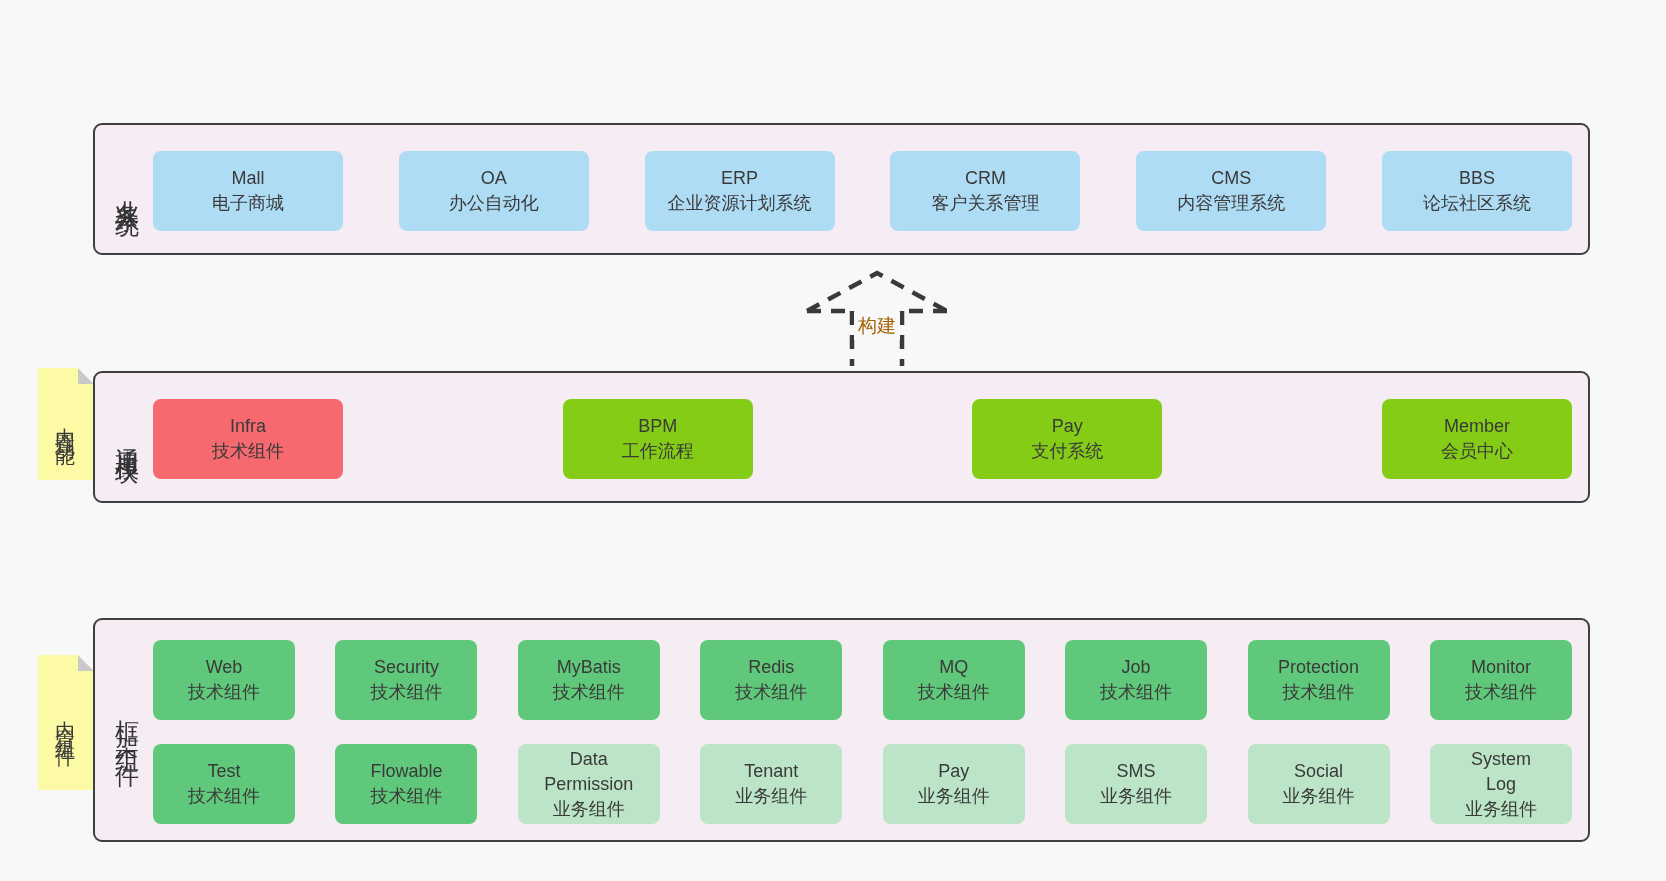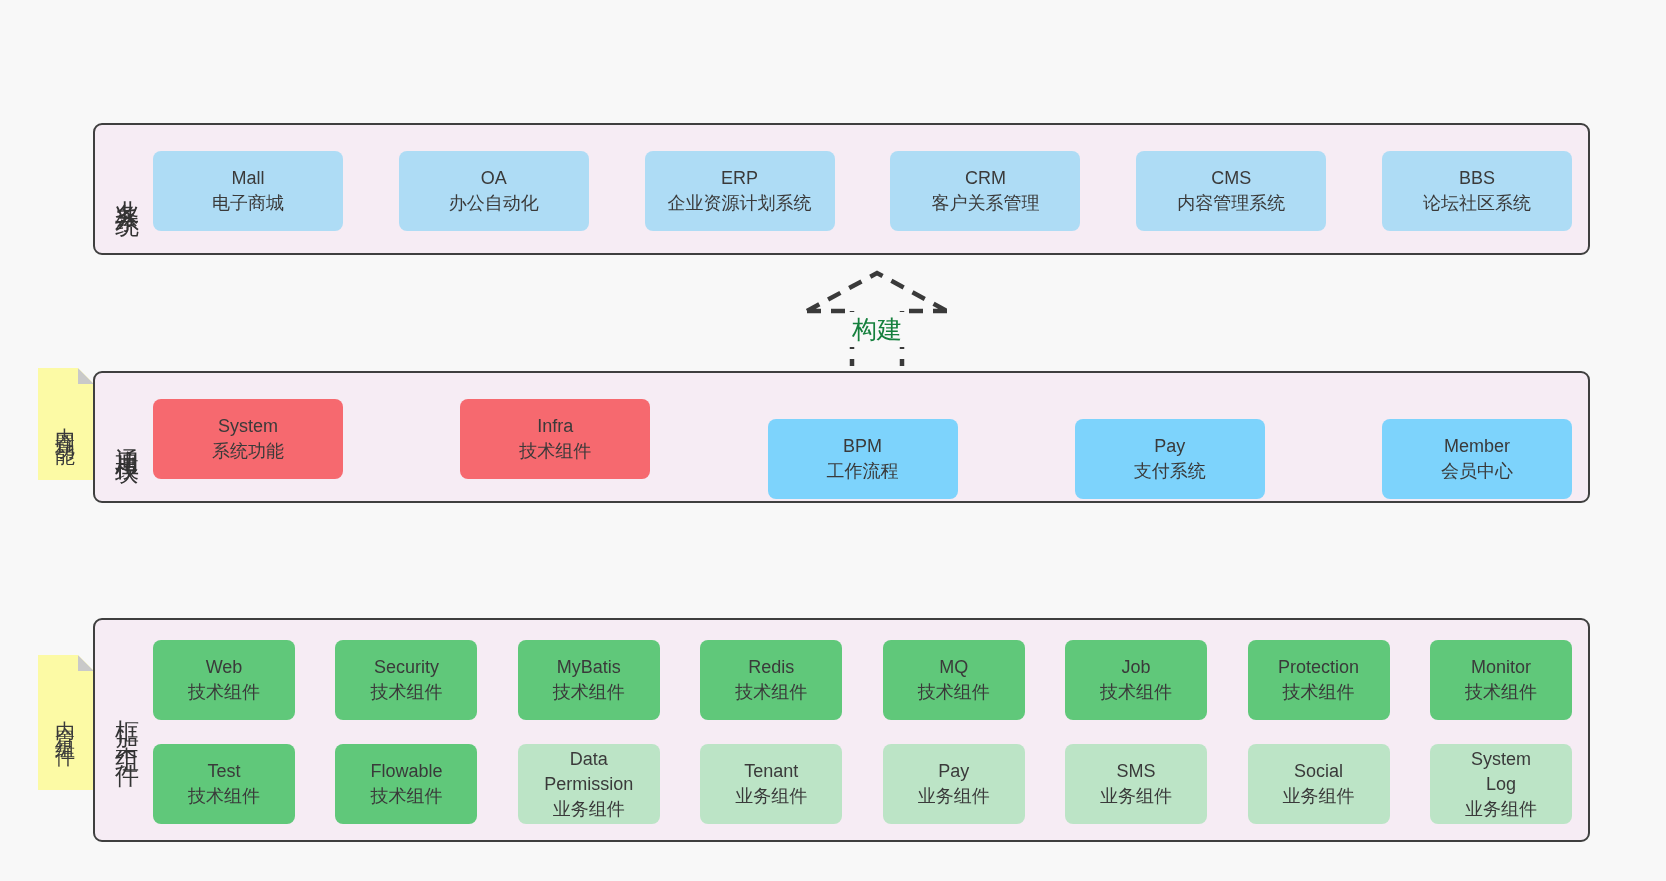--- a/index.html
+++ b/index.html
@@ -15,36 +15,36 @@
   .ls-l{letter-spacing:15px;}
 
   .boxrow{position:absolute;left:58px;right:16px;display:flex;justify-content:space-between;}
   .box{height:80px;border-radius:8px;display:flex;flex-direction:column;
        align-items:center;justify-content:center;text-align:center;
        color:#3a3a3a;font-size:18px;line-height:25px;box-sizing:border-box;}
   .box-wide{width:190px;padding:0 8px;}
   .box-narrow{width:142px;padding:0 24px;}
   .c-blue{background:#aedcf5;}
   .c-red{background:#f6696f;}
-  .c-pink{background:#7dd3fc;margin-top:20px;}
+  .c-pink{background:#84cc16;}
   .c-green{background:#60c87a;}
   .c-lgreen{background:#bce4c6;}
 
   .sticky{position:absolute;background:#fcfaa5;z-index:0;
           display:flex;align-items:center;justify-content:center;
           clip-path:polygon(0 0,calc(100% - 16px) 0,100% 16px,100% 100%,0 100%);}
   .fold{position:absolute;top:0;right:0;width:16px;height:16px;background:#c9c9c9;
         clip-path:polygon(0 0,100% 100%,0 100%);}
   .sticky-text{writing-mode:vertical-lr;text-orientation:upright;
                color:#3a3a3a;font-size:20px;}
 
   .arrow{position:absolute;width:154px;height:100px;z-index:2;}
   .arrow svg{display:block;}
   .arrow-label{position:absolute;left:50%;top:44px;transform:translateX(-50%);
-               background:#f8f8f8;color:#15803d;font-size:25px;padding:1px 4px;white-space:nowrap;}
+               background:#f8f8f8;color:#a16207;font-size:19px;padding:1px 4px;white-space:nowrap;}
 </style>
 </head>
 <body>
 
 <div id="canvas">
 
   <div class="sticky" style="left:38px;top:368px;width:56px;height:112px">
     <div class="fold"></div>
     <span class="sticky-text" style="letter-spacing:6px">内置功能</span>
   </div>
@@ -86,24 +86,20 @@
   <div class="arrow" style="left:800px;top:268px">
     <svg width="154" height="100" viewBox="0 0 154 100">
       <path d="M7 43 L77 5 L147 43 M7 43 H52 M147 43 H102 M52 43 V98 M102 43 V98" fill="none" stroke="#3a3a3a" stroke-width="4.5" stroke-dasharray="14 10"></path>
     </svg>
     <div class="arrow-label">构建</div>
   </div>
 
   <div class="band" style="top:371px;height:132px">
     <div class="vlabel ls-s">通用模块</div>
     <div class="boxrow" style="top:26px">
-      <div class="box box-wide c-red">
-        <div>System</div>
-        <div>系统功能</div>
-      </div>
       <div class="box box-wide c-red">
         <div>Infra</div>
         <div>技术组件</div>
       </div>
       <div class="box box-wide c-pink">
         <div>BPM</div>
         <div>工作流程</div>
       </div>
       <div class="box box-wide c-pink">
         <div>Pay</div>

